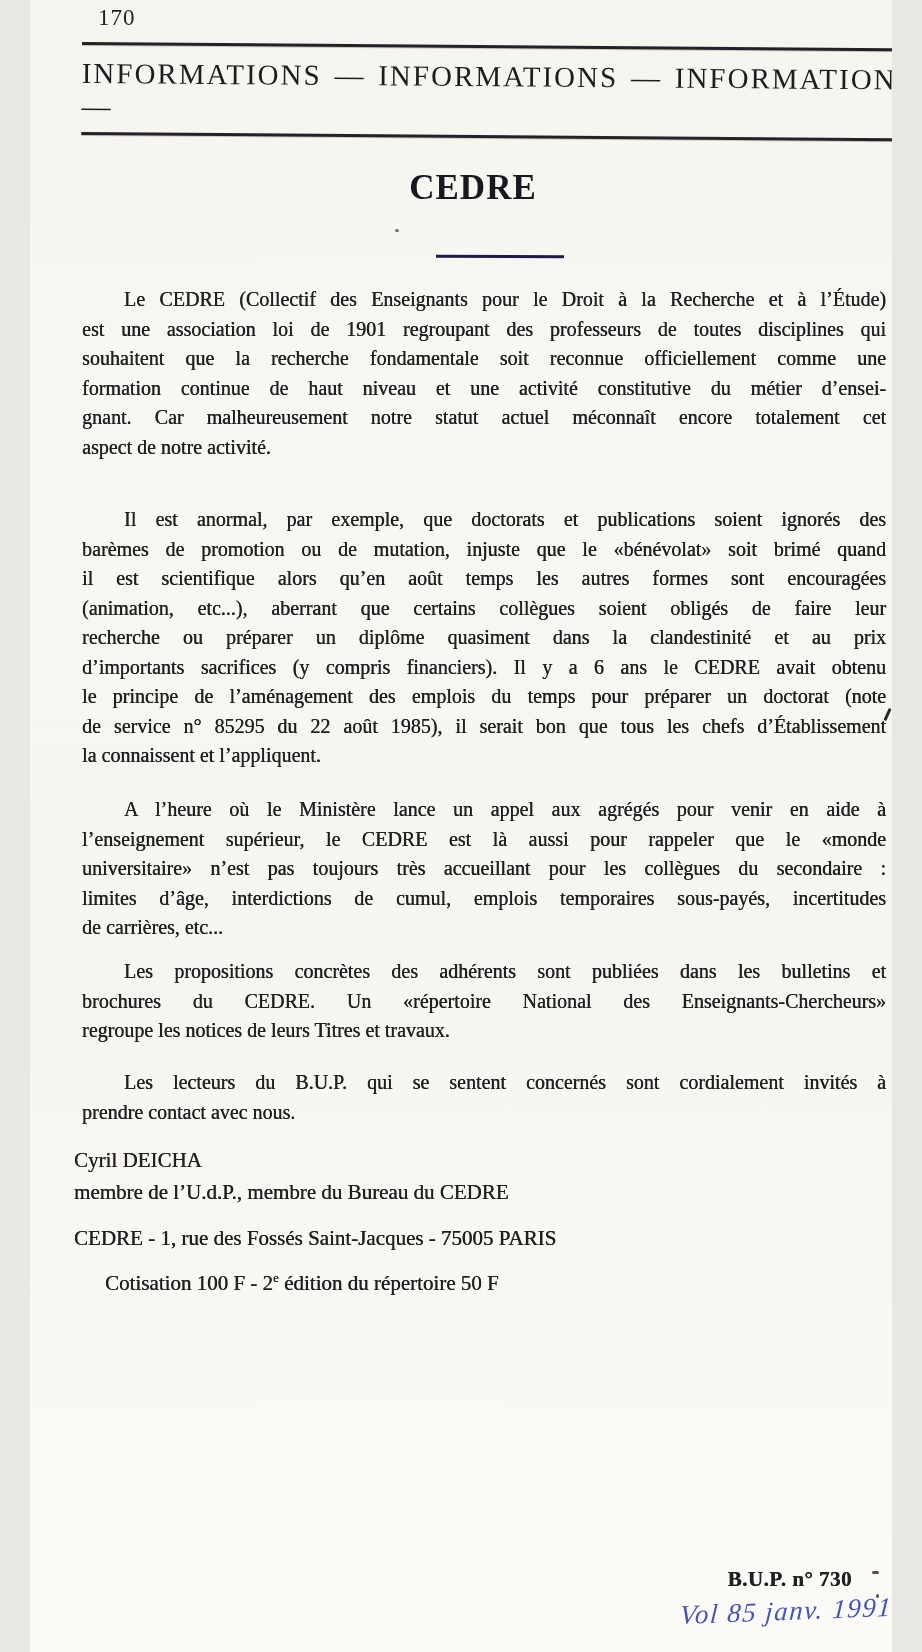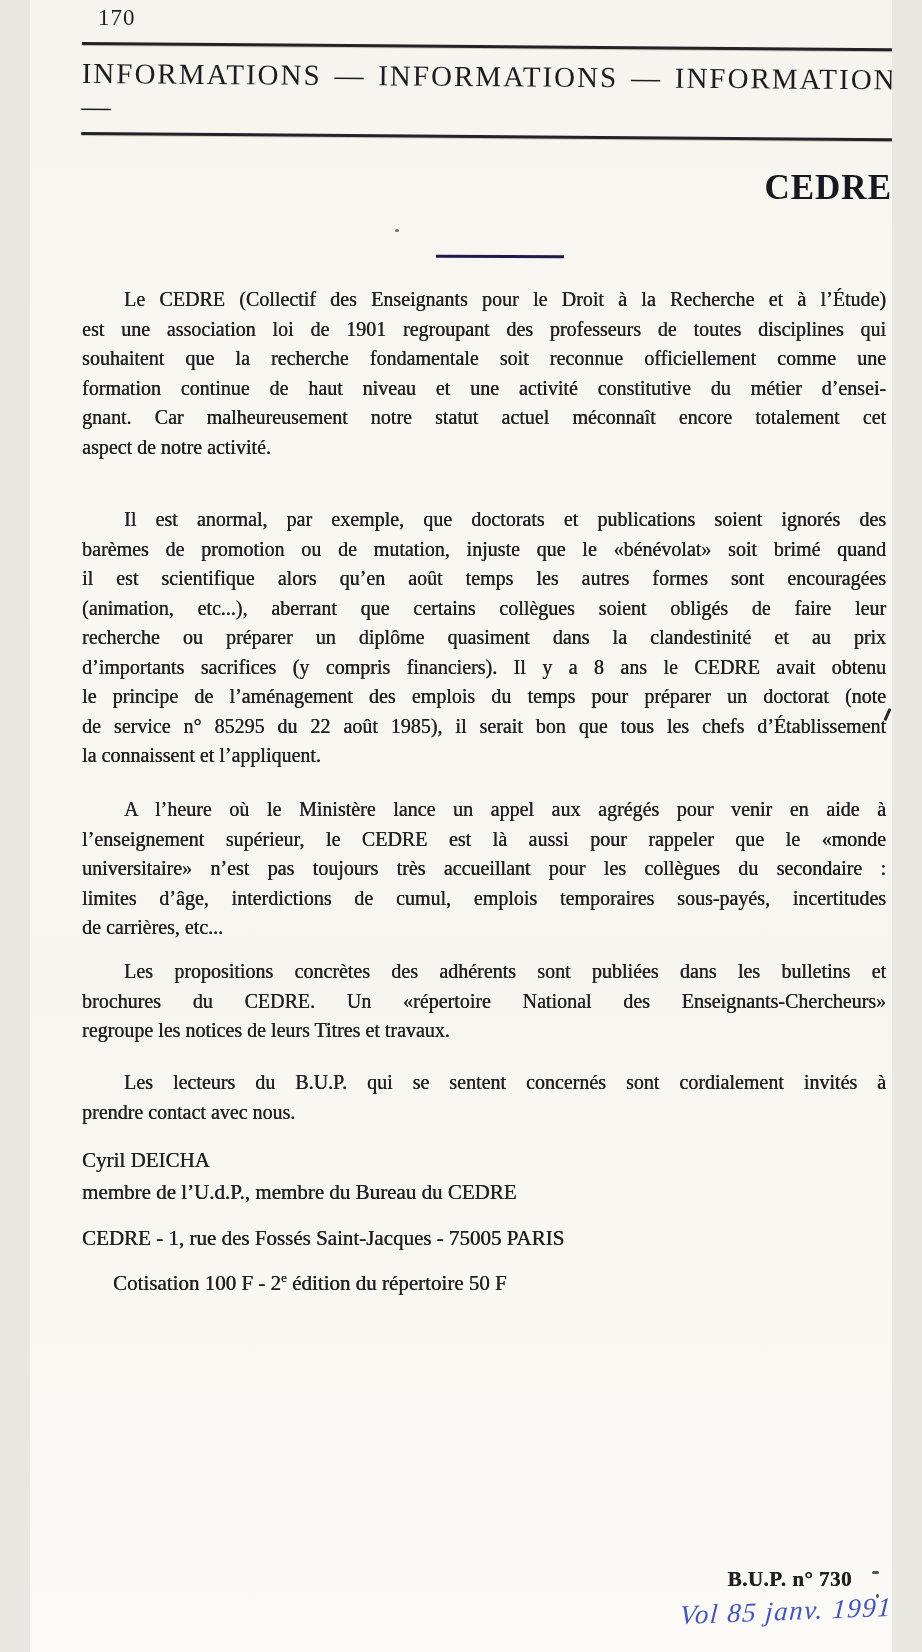--- a/index.html
+++ b/index.html
@@ -23,42 +23,42 @@
   .rule{ height:3px; background:#24212b; box-shadow:0 1px 0 rgba(90,70,20,0.25); }
   .banner{
     margin-top:12px;
     font-size:29px; letter-spacing:2px;
     text-align:justify; text-align-last:justify;
     white-space:normal; color:#1e1c20;
   }
   .rule-bottom{ margin-top:9px; }
   .title{
     position:absolute; left:0; right:0; top:168px; margin:0;
-    text-align:right; font-size:35px; font-weight:700;
+    text-align:center; font-size:35px; font-weight:700;
     letter-spacing:1px; color:#181820;padding-left:24px;
   }
   .title-underline{
     position:absolute; left:406px; top:255px; width:128px; height:3px;
     background:#1d1a4e; transform:rotate(0.3deg);
   }
   .para{
     position:absolute; left:52px; width:804px;
     font-size:20px; line-height:29.5px;
     text-shadow:0.35px 0 currentColor;
   }
   .tline{ text-align:justify; text-align-last:justify; }
   .tlast{ text-align-last:left; }
   .tfirst{ text-indent:42px; }
   .p1{ top:285px; }
   .p2{ top:505px; }
   .p3{ top:787px;margin-top:8px; }
   .p4{ top:957px; }
   .p5{ top:1068px; }
   .sigline{
-    position:absolute; left:52px; width:804px;
+    position:absolute; left:44px; width:804px;
     font-size:21px; text-shadow:0.35px 0 currentColor;
   }
   .sig-name{ top:1148px; }
   .sig-role{ top:1180px; }
   .sig-address{ top:1226px; }
   .sig-cotisation{ top:1270px;margin-left:31px; }
   .sig-cotisation sup{ font-size:13px; }
   .bup{
     position:absolute; right:40px; top:1540px;
     font-size:21px; font-weight:700; letter-spacing:0.5px;
@@ -105,21 +105,21 @@
       <div class="tline">formation continue de haut niveau et une activité constitutive du métier d’ensei-</div>
       <div class="tline">gnant. Car malheureusement notre statut actuel méconnaît encore totalement cet</div>
       <div class="tline tlast">aspect de notre activité.</div>
     </div>
   <div class="para p2">
       <div class="tline tfirst">Il est anormal, par exemple, que doctorats et publications soient ignorés des</div>
       <div class="tline">barèmes de promotion ou de mutation, injuste que le «bénévolat» soit brimé quand</div>
       <div class="tline">il est scientifique alors qu’en août temps les autres formes sont encouragées</div>
       <div class="tline">(animation, etc...), aberrant que certains collègues soient obligés de faire leur</div>
       <div class="tline">recherche ou préparer un diplôme quasiment dans la clandestinité et au prix</div>
-      <div class="tline">d’importants sacrifices (y compris financiers). Il y a 8 ans le CEDRE avait obtenu</div>
+      <div class="tline">d’importants sacrifices (y compris financiers). Il y a 6 ans le CEDRE avait obtenu</div>
       <div class="tline">le principe de l’aménagement des emplois du temps pour préparer un doctorat (note</div>
       <div class="tline">de service n° 85295 du 22 août 1985), il serait bon que tous les chefs d’Établissement</div>
       <div class="tline tlast">la connaissent et l’appliquent.</div>
     </div>
   <div class="para p3">
       <div class="tline tfirst">A l’heure où le Ministère lance un appel aux agrégés pour venir en aide à</div>
       <div class="tline">l’enseignement supérieur, le CEDRE est là aussi pour rappeler que le «monde</div>
       <div class="tline">universitaire» n’est pas toujours très accueillant pour les collègues du secondaire :</div>
       <div class="tline">limites d’âge, interdictions de cumul, emplois temporaires sous-payés, incertitudes</div>
       <div class="tline tlast">de carrières, etc...</div>

